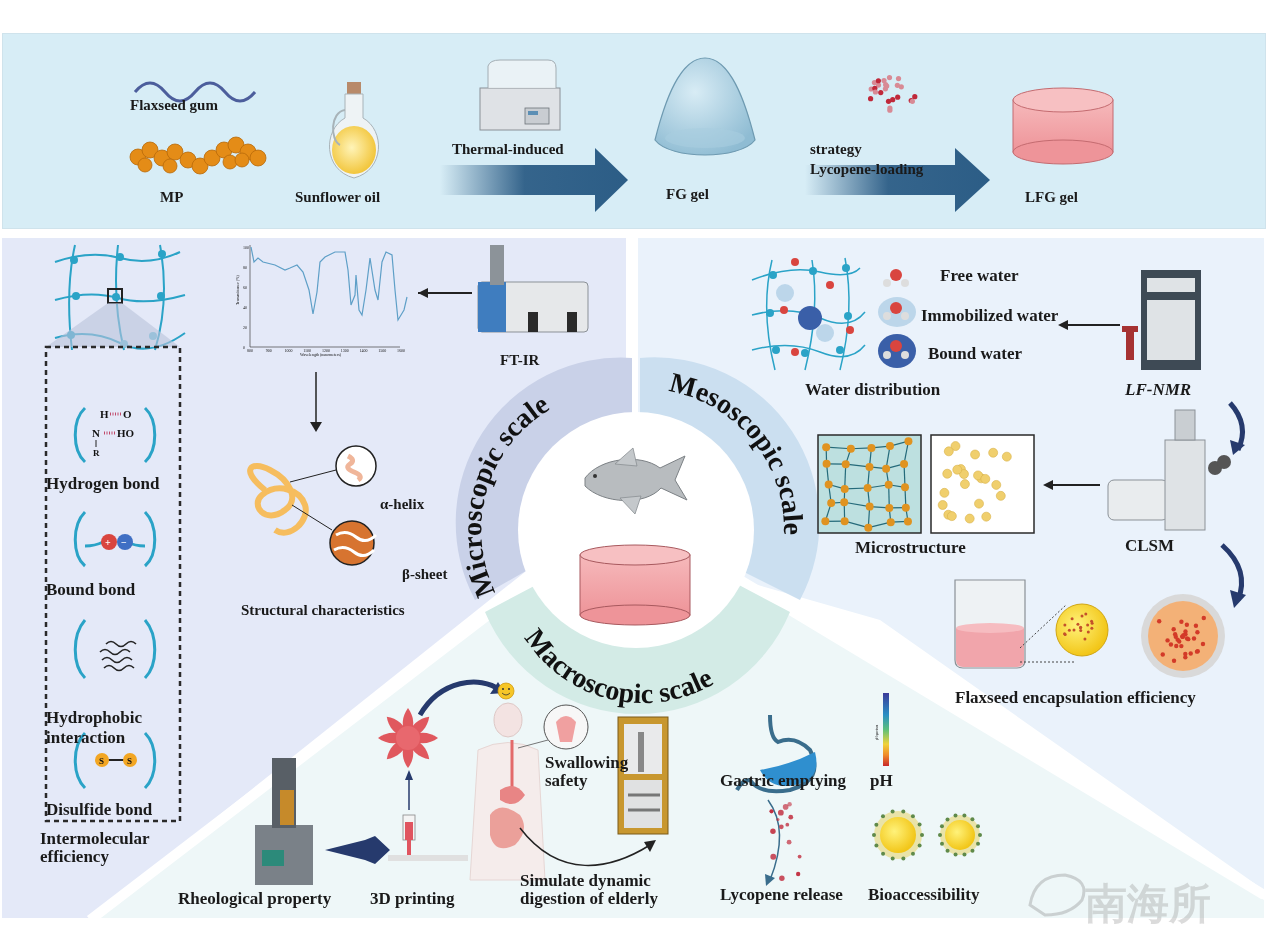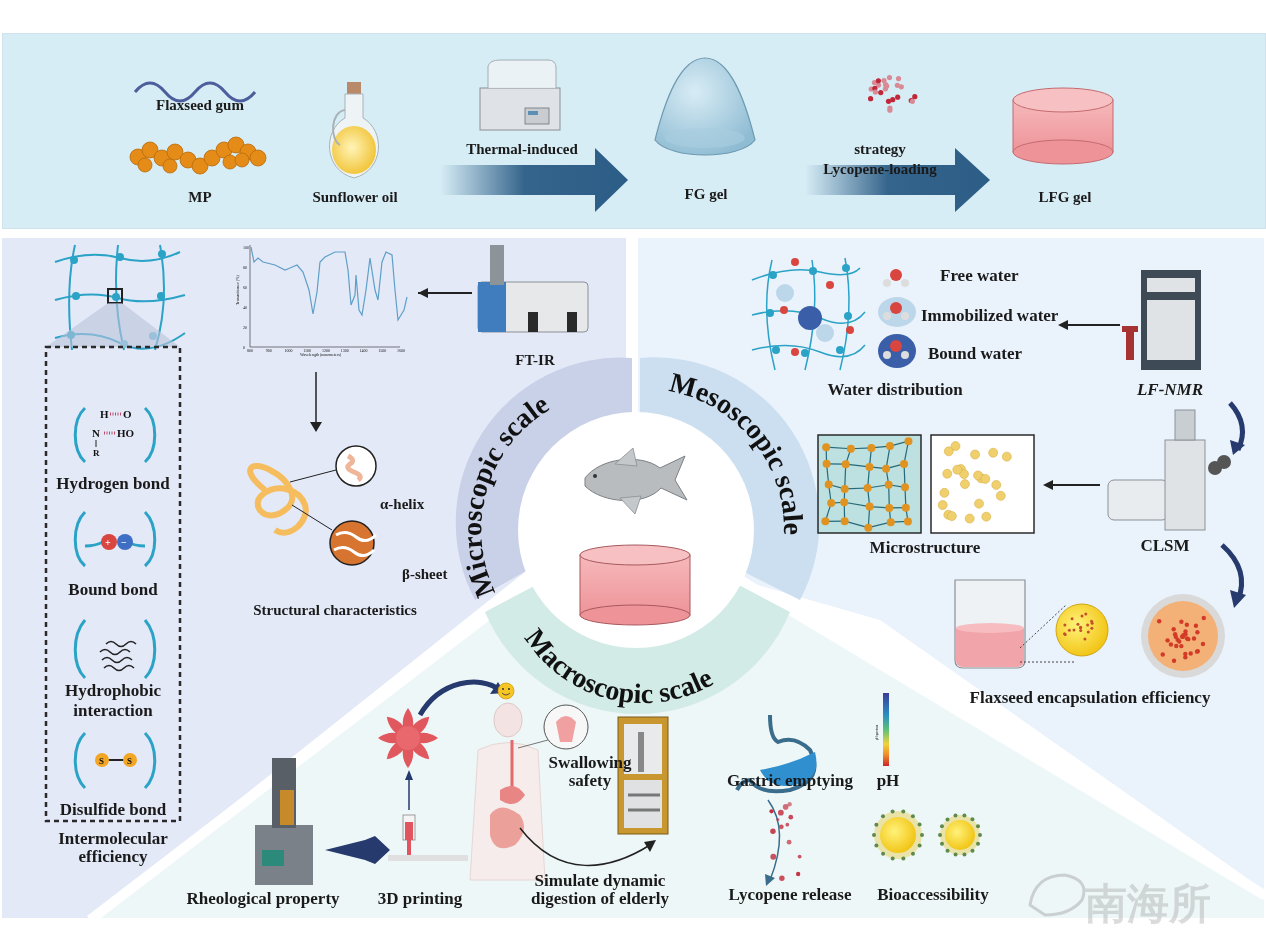--- a/index.html
+++ b/index.html
@@ -1,18 +1,18 @@
 <!DOCTYPE html>
 <html><head>
 <meta charset="utf-8">
 <style>
   html, body { margin:0; padding:0; background:#ffffff; }
   body { width:1266px; height:950px; position:relative; overflow:hidden; font-family:"Liberation Serif", serif; }
   .abs { position:absolute; }
-  .lbl { position:absolute; font-family:"Liberation Serif", serif; font-weight:bold; color:#1a1a1a; font-size:15px; white-space:nowrap; text-align:center; line-height:1.15; }
+  .lbl { position:absolute; font-family:"Liberation Serif", serif; font-weight:bold; color:#1a1a1a; font-size:15px; white-space:nowrap; text-align:left; line-height:1.15; }
   .lbl.sm { font-size:17px; }
   #top-panel { left:2px; top:33px; width:1262px; height:194px; background:#d7edf6; border:1px solid #cfe3ec; }
   #bg-svg { position:absolute; left:0; top:0; }
   svg text { font-family:"Liberation Serif", serif; font-weight:bold; fill:#111; }
 </style>
 </head>
 <body>
 
 <div id="top-panel" class="abs"></div>
 
@@ -635,28 +635,28 @@
 <div class="lbl" style="left:160px; top:189px; width:80px;">MP</div>
 <div class="lbl" style="left:295px; top:189px; width:120px;">Sunflower oil</div>
 <div class="lbl" style="left:452px; top:141px; width:140px;">Thermal-induced</div>
 <div class="lbl" style="left:666px; top:186px; width:80px;">FG gel</div>
 <div class="lbl" style="left:810px; top:122px; width:140px;margin-top:39px;">Lycopene-loading</div>
 <div class="lbl" style="left:810px; top:141px; width:140px;">strategy</div>
 <div class="lbl" style="left:1025px; top:189px; width:80px;">LFG gel</div>
 
 <div class="lbl sm" style="left:46px; top:474px; width:134px;">Hydrogen bond</div>
 <div class="lbl sm" style="left:46px; top:580px; width:134px;">Bound bond</div>
-<div class="lbl sm" style="left:46px; top:681px; width:134px; white-space:normal;">Hydrophobic interaction</div>
+<div class="lbl sm" style="left:46px; top:708px; width:134px; white-space:normal;">Hydrophobic interaction</div>
 <div class="lbl sm" style="left:46px; top:800px; width:134px;">Disulfide bond</div>
 <div class="lbl sm" style="left:40px; top:829px; width:146px;">Intermolecular</div>
 <div class="lbl sm" style="left:40px; top:847px; width:146px;">efficiency</div>
 <div class="lbl" style="left:500px; top:352px; width:70px;">FT-IR</div>
 <div class="lbl" style="left:380px; top:496px; width:70px; text-align:left;">α-helix</div>
 <div class="lbl" style="left:380px; top:566px; width:70px; text-align:left;margin-left:22px;">β-sheet</div>
-<div class="lbl" style="left:235px; top:602px; width:200px;">Structural characteristics</div>
+<div class="lbl" style="left:241px; top:602px; width:200px;">Structural characteristics</div>
 
 <div class="lbl sm" style="left:940px; top:266px; width:90px; text-align:left;">Free water</div>
 <div class="lbl sm" style="left:921px; top:306px; width:140px; text-align:left;">Immobilized water</div>
 <div class="lbl sm" style="left:928px; top:344px; width:110px; text-align:left;">Bound water</div>
 <div class="lbl sm" style="left:805px; top:380px; width:180px;">Water distribution</div>
 <div class="lbl sm" style="left:1125px; top:380px; width:90px;font-style:italic;">LF-NMR</div>
 <div class="lbl sm" style="left:855px; top:538px; width:140px;">Microstructure</div>
 <div class="lbl sm" style="left:1125px; top:536px; width:80px;">CLSM</div>
 <div class="lbl sm" style="left:955px; top:688px; width:270px;">Flaxseed encapsulation efficiency</div>
 

